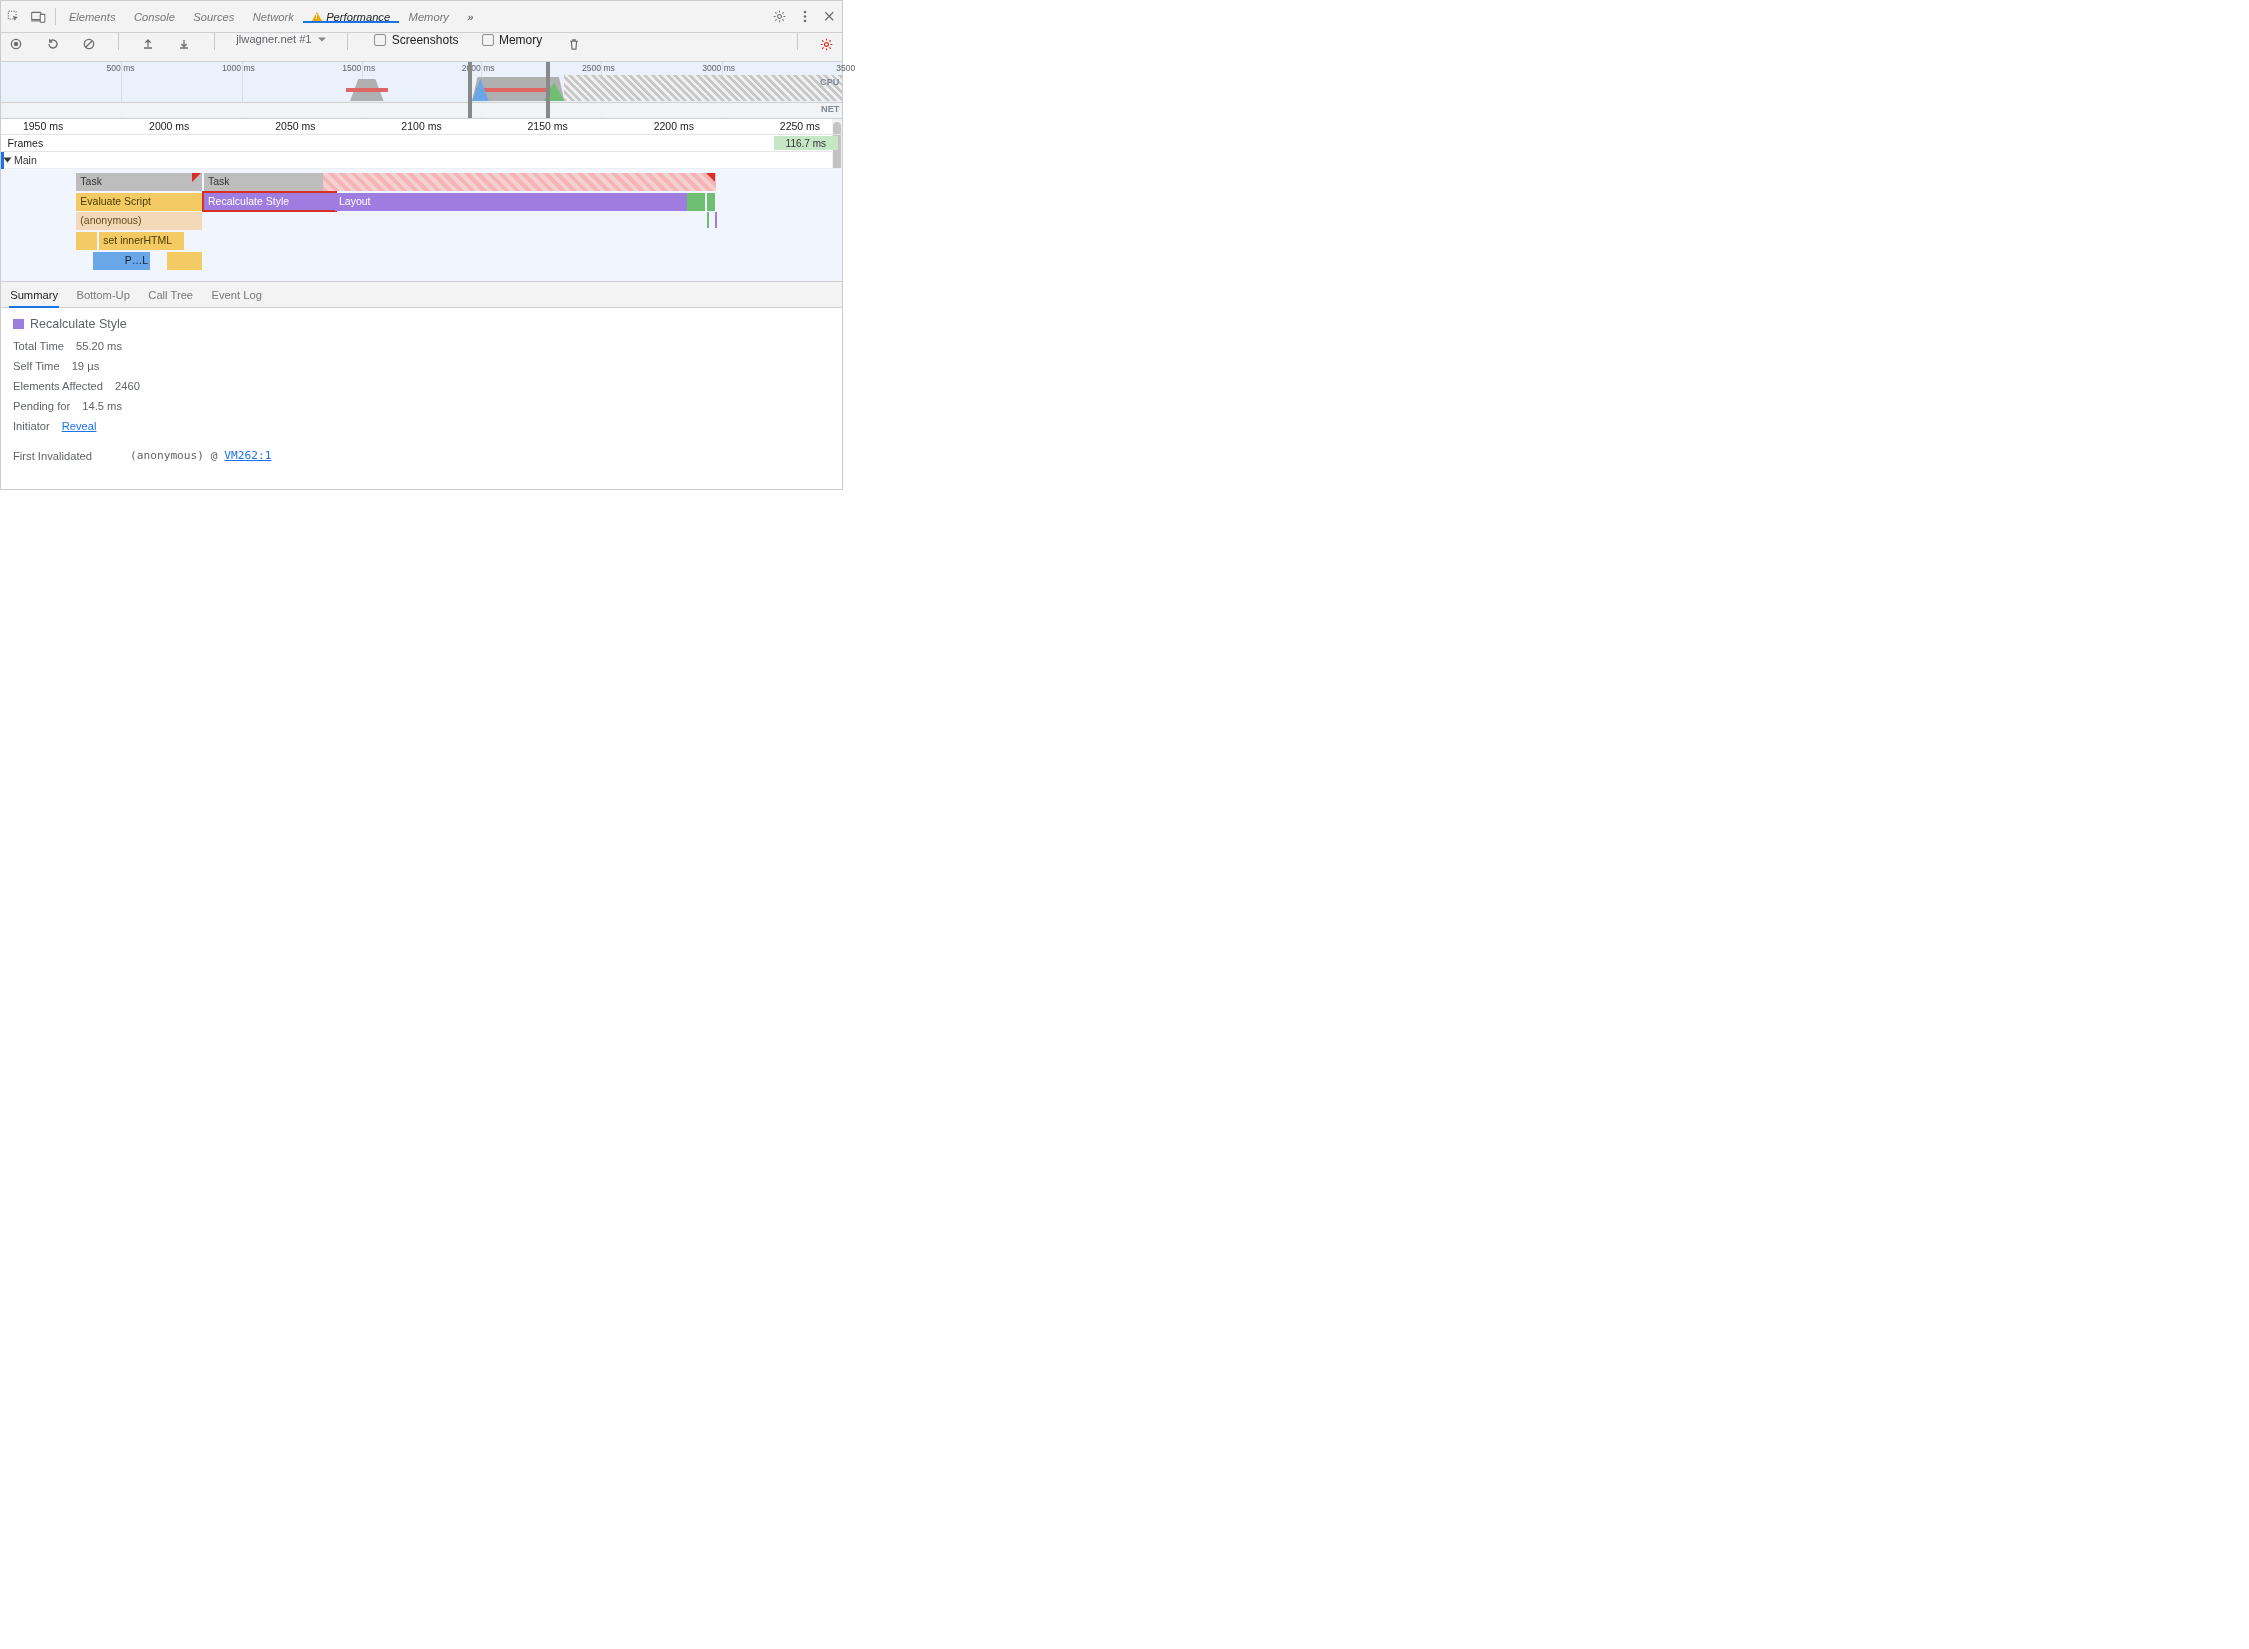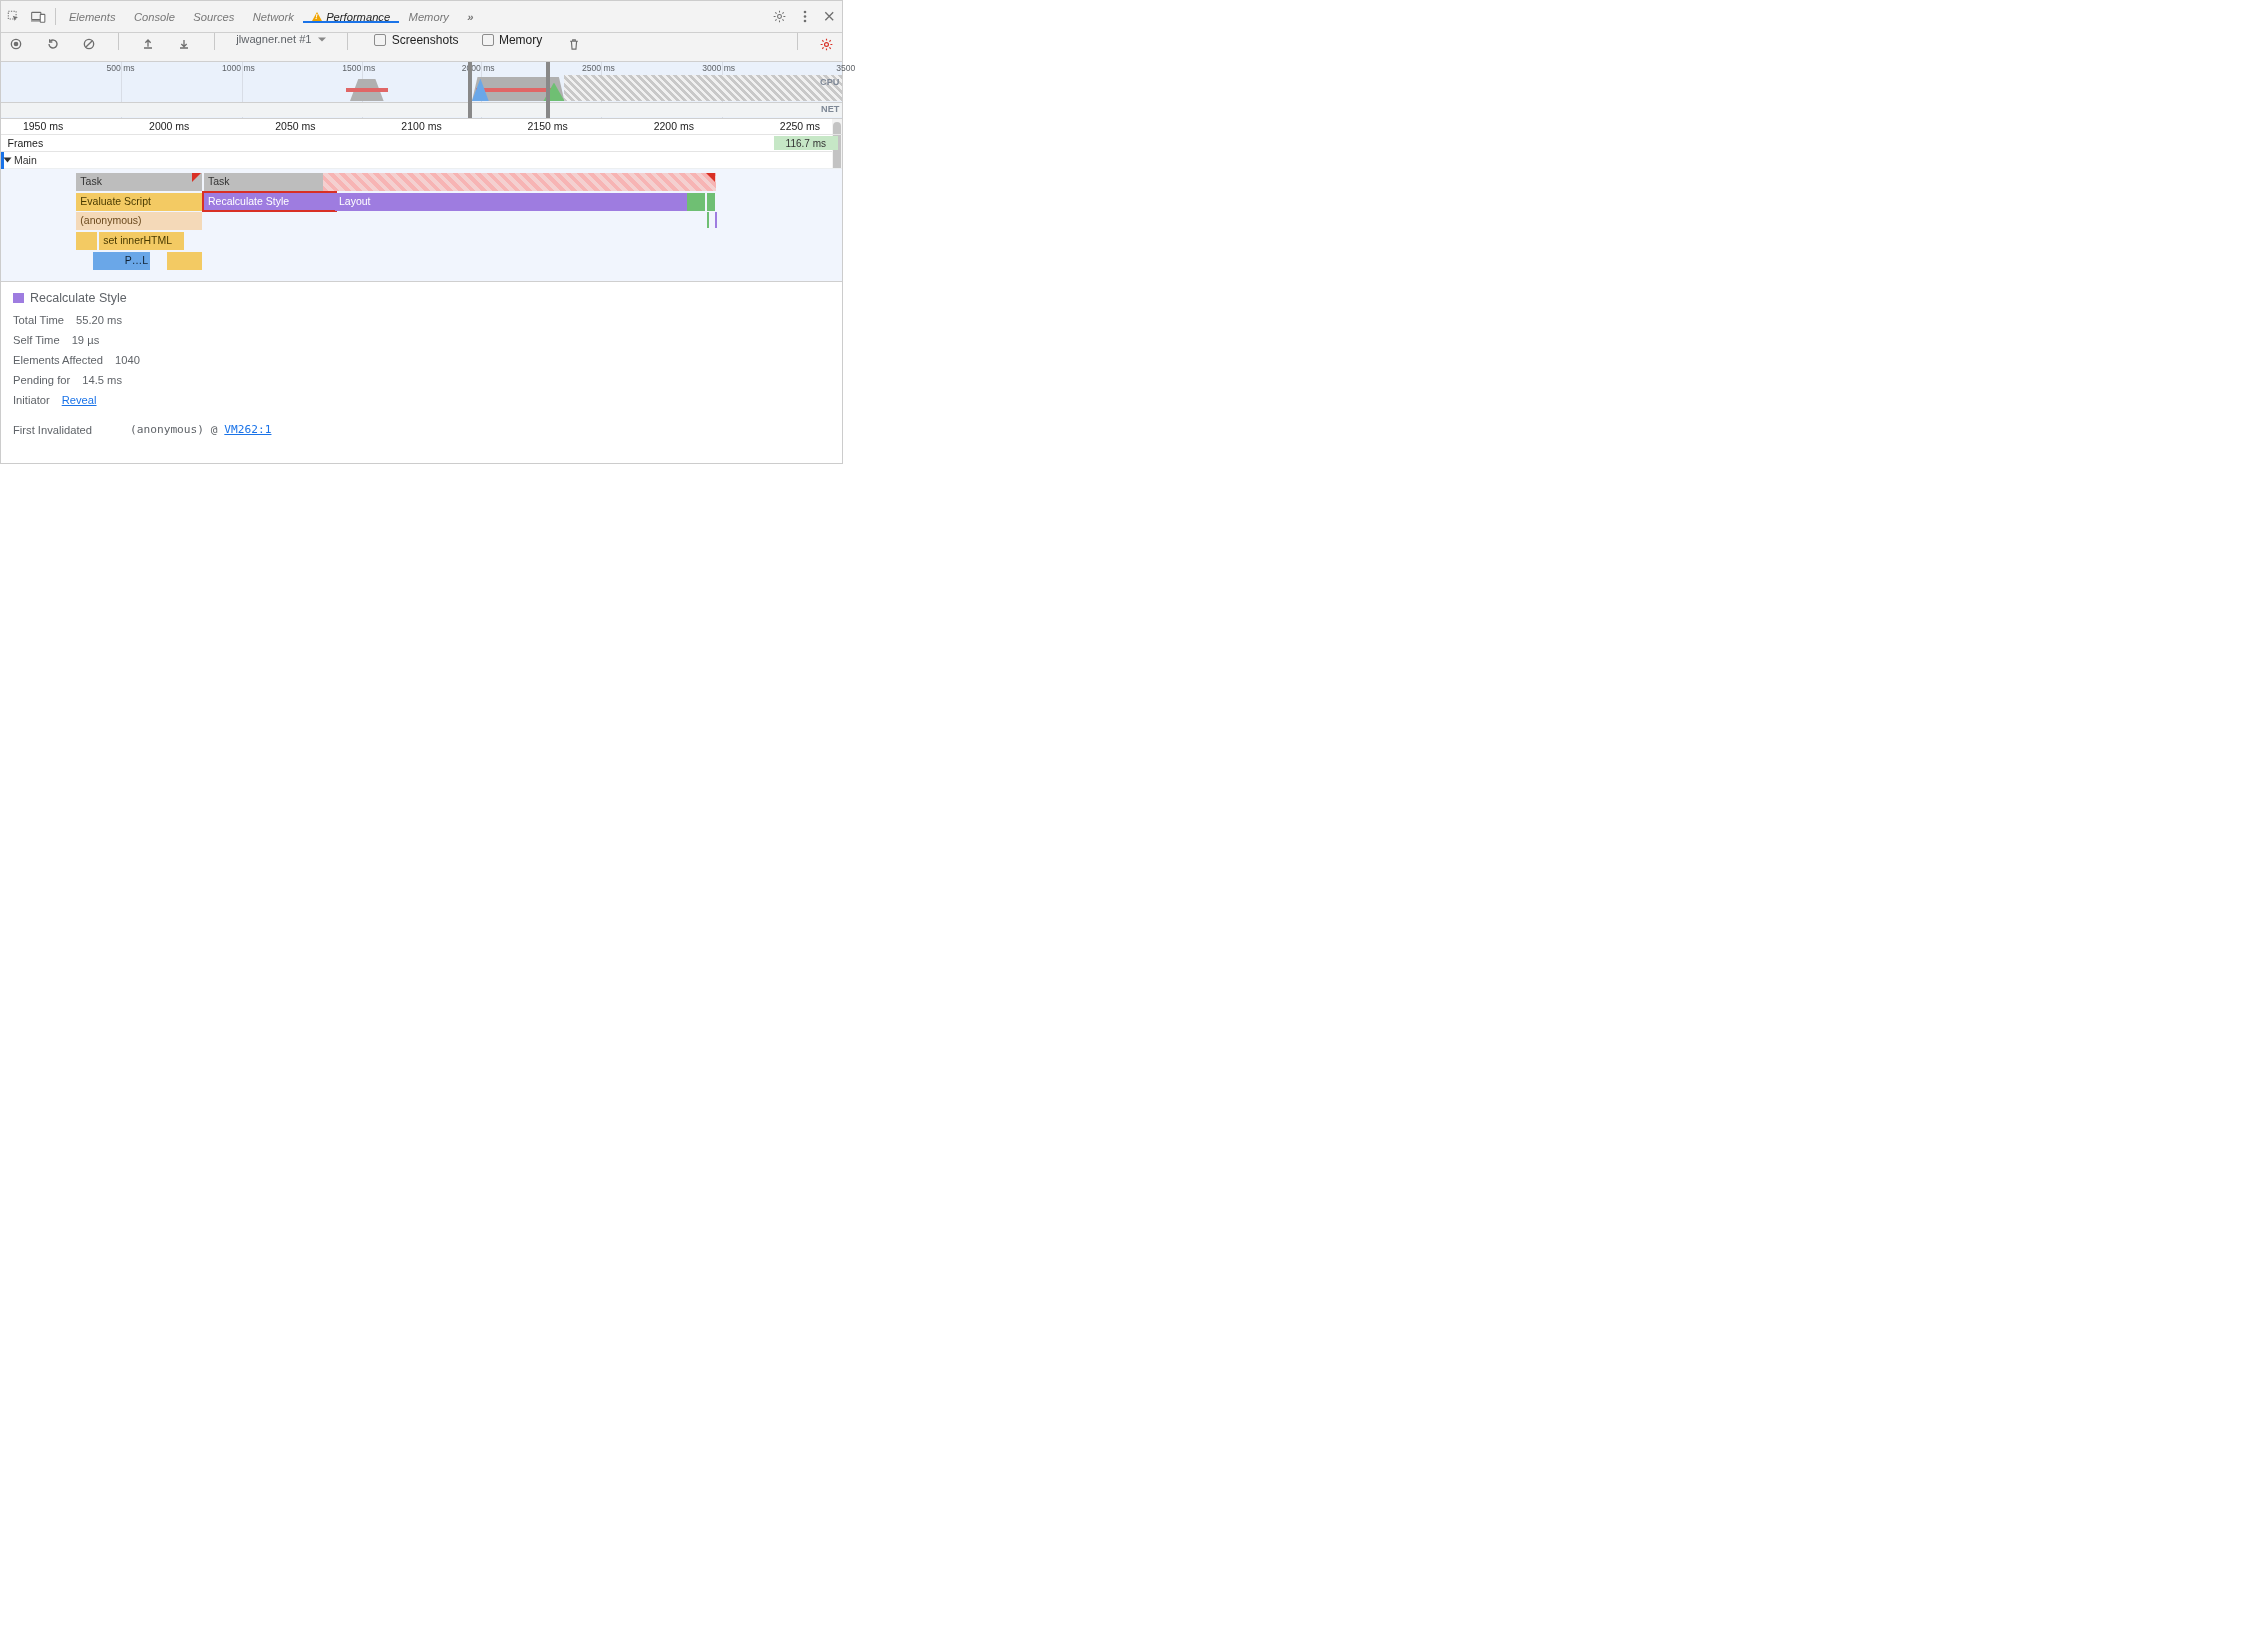--- a/index.html
+++ b/index.html
@@ -293,37 +293,43 @@
           <div class="bar c-inner" style="top:63px; left:12%; width:10.4%;">set innerHTML</div>
 
           <div class="bar c-blue" style="top:83px; left:11.2%; width:7%; text-align:center;padding-left:32px;">P…L</div>
           <div class="bar c-inner" style="top:83px; left:20.3%; width:4.2%;"></div>
         </div>
       </div>
     </div>
 
   </div>
 
+  <div class="subtabs">
+    <div class="subtab active">Summary</div>
+    <div class="subtab">Bottom-Up</div>
+    <div class="subtab">Call Tree</div>
+    <div class="subtab">Event Log</div>
+  </div>
 
   <div class="summary">
     <h3>
       <span class="swatch"></span>
       <span>Recalculate Style</span>
     </h3>
     <div class="kv">
         <span class="k">Total Time</span>
         <span class="v">55.20 ms</span>
       </div>
     <div class="kv">
         <span class="k">Self Time</span>
         <span class="v">19 µs</span>
       </div>
     <div class="kv">
         <span class="k">Elements Affected</span>
-        <span class="v">1040</span>
+        <span class="v">2460</span>
       </div>
     <div class="kv">
         <span class="k">Pending for</span>
         <span class="v">14.5 ms</span>
       </div>
     <div class="kv">
         <span class="k">Initiator</span>
         <a href="#" class="link">Reveal</a>
       </div>
     <div class="kv" style="align-items:center; margin-top:17px;">

